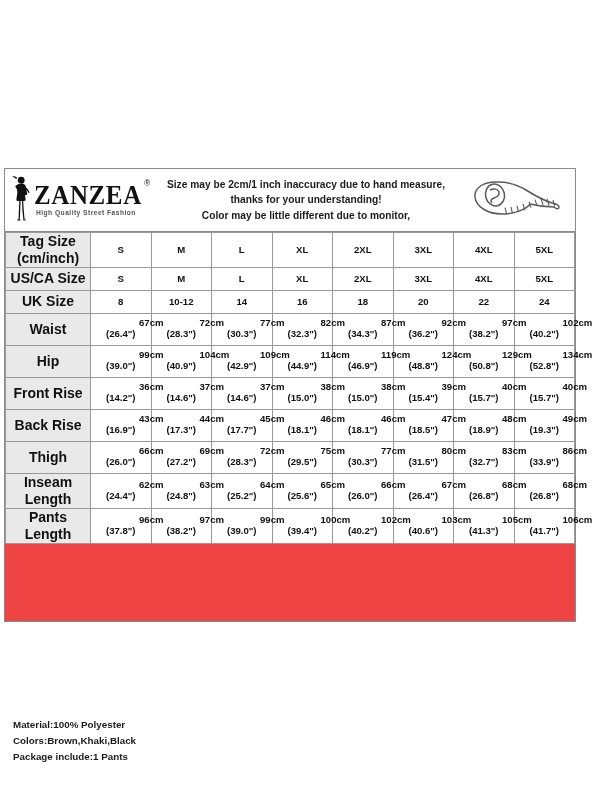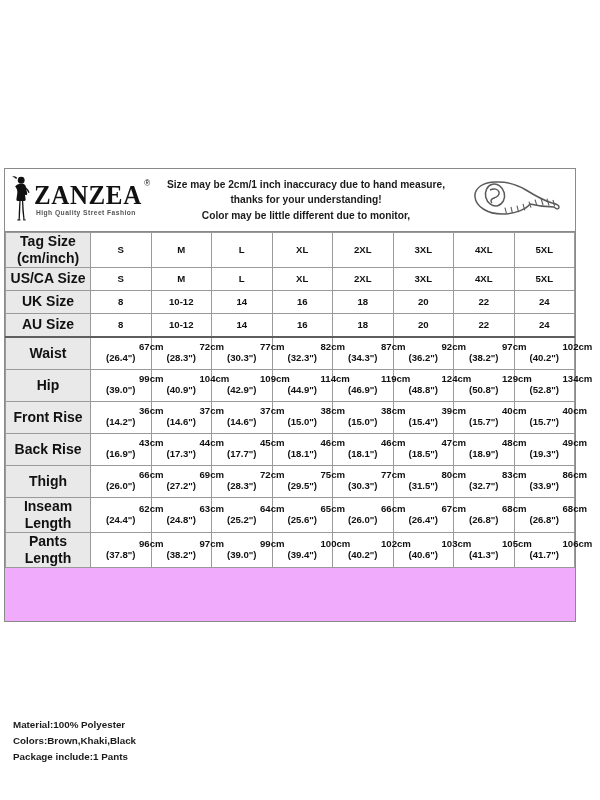--- a/index.html
+++ b/index.html
@@ -24,21 +24,21 @@
 
   
   .chart-frame {
     position: absolute;
     left: 4px;
     top: 168px;
     width: 572px;
     height: 454px;
     border: 1px solid #8a8a8a;
     box-sizing: border-box;
-    background: #f0abfc;
+    background: #ef4444;
   }
 
   
   .banner {
     display: flex;
     align-items: center;
     height: 63px;
     border-bottom: 1px solid #8a8a8a;
     box-sizing: border-box;
     background: #ffffff;
@@ -251,31 +251,20 @@
           <td class="val">8</td>
           <td class="val">10-12</td>
           <td class="val">14</td>
           <td class="val">16</td>
           <td class="val">18</td>
           <td class="val">20</td>
           <td class="val">22</td>
           <td class="val">24</td>
         </tr>
 
-        <tr class="sizerow lastsize">
-          <td class="rowhead">AU Size</td>
-          <td class="val">8</td>
-          <td class="val">10-12</td>
-          <td class="val">14</td>
-          <td class="val">16</td>
-          <td class="val">18</td>
-          <td class="val">20</td>
-          <td class="val">22</td>
-          <td class="val">24</td>
-        </tr>
 
         <tr class="measrow">
           <td class="rowhead">Waist</td>
           <td class="val">
               <span class="cm">67cm</span>
               <span class="inch">(26.4")</span>
             </td>
           <td class="val">
               <span class="cm">72cm</span>
               <span class="inch">(28.3")</span>

